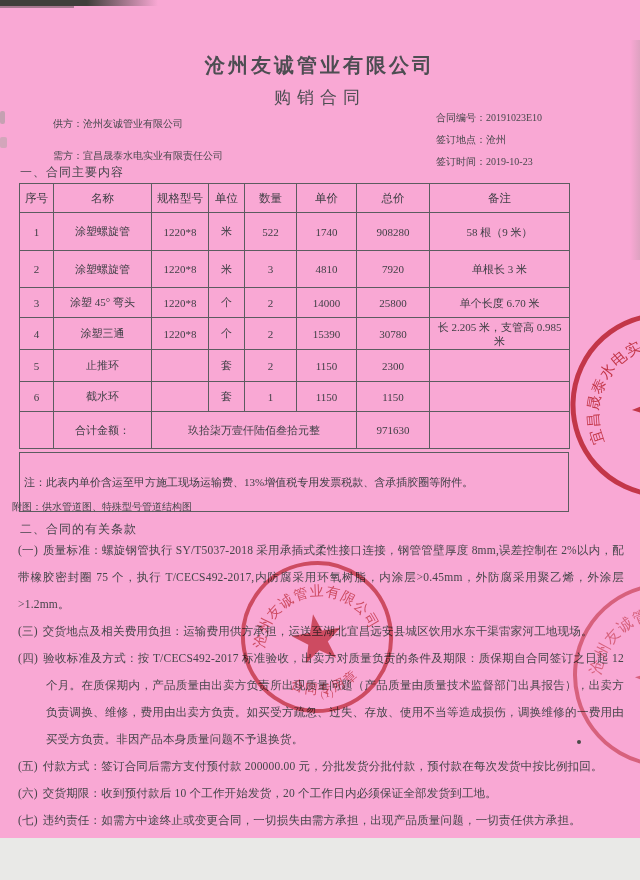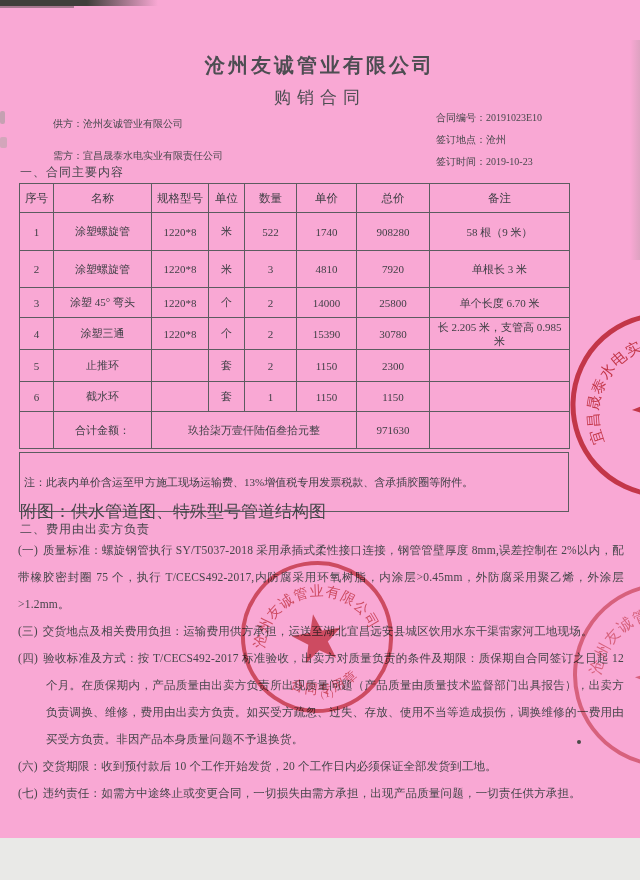--- a/index.html
+++ b/index.html
@@ -23,21 +23,21 @@
   
   table.goods{position:absolute;left:19px;top:183px;width:550px;border-collapse:collapse;table-layout:fixed;}
   table.goods th,table.goods td{border:1px solid #5c5c60;font-weight:normal;
         font-size:11px;text-align:center;vertical-align:middle;padding:0 3px;color:#3f3f45;}
   table.goods th{font-size:11.5px;}
   tr.h-head{height:29px;} tr.h-r1{height:38px;} tr.h-r2{height:37px;} tr.h-r3{height:30px;}
   tr.h-r4{height:32px;} tr.h-r5{height:32px;} tr.h-r6{height:30px;} tr.h-tot{height:37px;}
   td.remark{font-size:10.5px;line-height:14px;}
   .note-box{position:absolute;left:19px;top:452px;width:540px;height:36px;border:1px solid #5c5c60;
         display:flex;align-items:center;font-size:11px;color:#3f3f45;padding:11px 4px;white-space:nowrap;}
-  .attach-line{position:absolute;left:20px;top:500px;font-size:17px;color:#46464b;}
+  .attach-line{position:absolute;left:12px;top:500px;font-size:10px;color:#46464b;}
   
   .clauses{position:absolute;left:18px;top:537px;width:606px;}
   .clause{margin:0;font-size:11.5px;line-height:27px;letter-spacing:.2px;
         text-align:justify;color:#46464b;}
   .clause .clause-no{margin-right:5px;}
   .clause.hang{padding-left:28px;text-indent:-28px;}
   
   .stamp{position:absolute;mix-blend-mode:multiply;pointer-events:none;}
   .stamp-buyer{left:563px;top:305px;opacity:.88;}
   .stamp-seller-center{left:232px;top:552px;opacity:.72;}
@@ -177,26 +177,27 @@
         <td colspan="4">玖拾柒万壹仟陆佰叁拾元整</td>
         <td>971630</td>
         <td></td>
       </tr>
     </tbody>
   </table>
 
   <div class="note-box">注：此表内单价含运至甲方施工现场运输费、13%增值税专用发票税款、含承插胶圈等附件。</div>
   <div class="attach-line">附图：供水管道图、特殊型号管道结构图</div>
 
-  <div class="sec-title s2">二、费用由出卖方负责</div>
+  <div class="sec-title s2">二、合同的有关条款</div>
 
   <div class="clauses">
     <p class="clause"><span class="clause-no">(一)</span><span>质量标准：螺旋钢管执行 SY/T5037-2018 采用承插式柔性接口连接，钢管管壁厚度 8mm,误差控制在 2%以内，配带橡胶密封圈 75 个，执行 T/CECS492-2017,内防腐采用环氧树脂，内涂层&gt;0.45mm，外防腐采用聚乙烯，外涂层&gt;1.2mm。</span></p>
     <p class="clause"><span class="clause-no">(三)</span><span>交货地点及相关费用负担：运输费用供方承担，运送至湖北宜昌远安县城区饮用水东干渠雷家河工地现场。</span></p>
     <p class="clause hang"><span class="clause-no">(四)</span><span>验收标准及方式：按 T/CECS492-2017 标准验收，出卖方对质量负责的条件及期限：质保期自合同签订之日起 12 个月。在质保期内，产品质量由出卖方负责所出现质量问题（产品质量由质量技术监督部门出具报告），出卖方负责调换、维修，费用由出卖方负责。如买受方疏忽、过失、存放、使用不当等造成损伤，调换维修的一费用由买受方负责。非因产品本身质量问题不予退换货。</span></p>
+    <p class="clause"><span class="clause-no">(五)</span><span>付款方式：签订合同后需方支付预付款 200000.00 元，分批发货分批付款，预付款在每次发货中按比例扣回。</span></p>
     <p class="clause"><span class="clause-no">(六)</span><span>交货期限：收到预付款后 10 个工作开始发货，20 个工作日内必须保证全部发货到工地。</span></p>
     <p class="clause"><span class="clause-no">(七)</span><span>违约责任：如需方中途终止或变更合同，一切损失由需方承担，出现产品质量问题，一切责任供方承担。</span></p>
   </div>
 
   <svg class="stamp stamp-buyer" width="200" height="200" viewBox="0 0 200 200">
     <g transform="rotate(-20 100 100)" fill="#c13a40" stroke="none">
       <circle cx="100" cy="100" r="90" fill="none" stroke="#c13a40" stroke-width="5"></circle>
       <defs>
         <path id="arcBuyerTop" d="M 34 126 A 68 68 0 1 1 166 126" fill="none"></path>
         <path id="arcBuyerBot" d="M 56 150 A 68 68 0 0 0 144 150" fill="none"></path>

